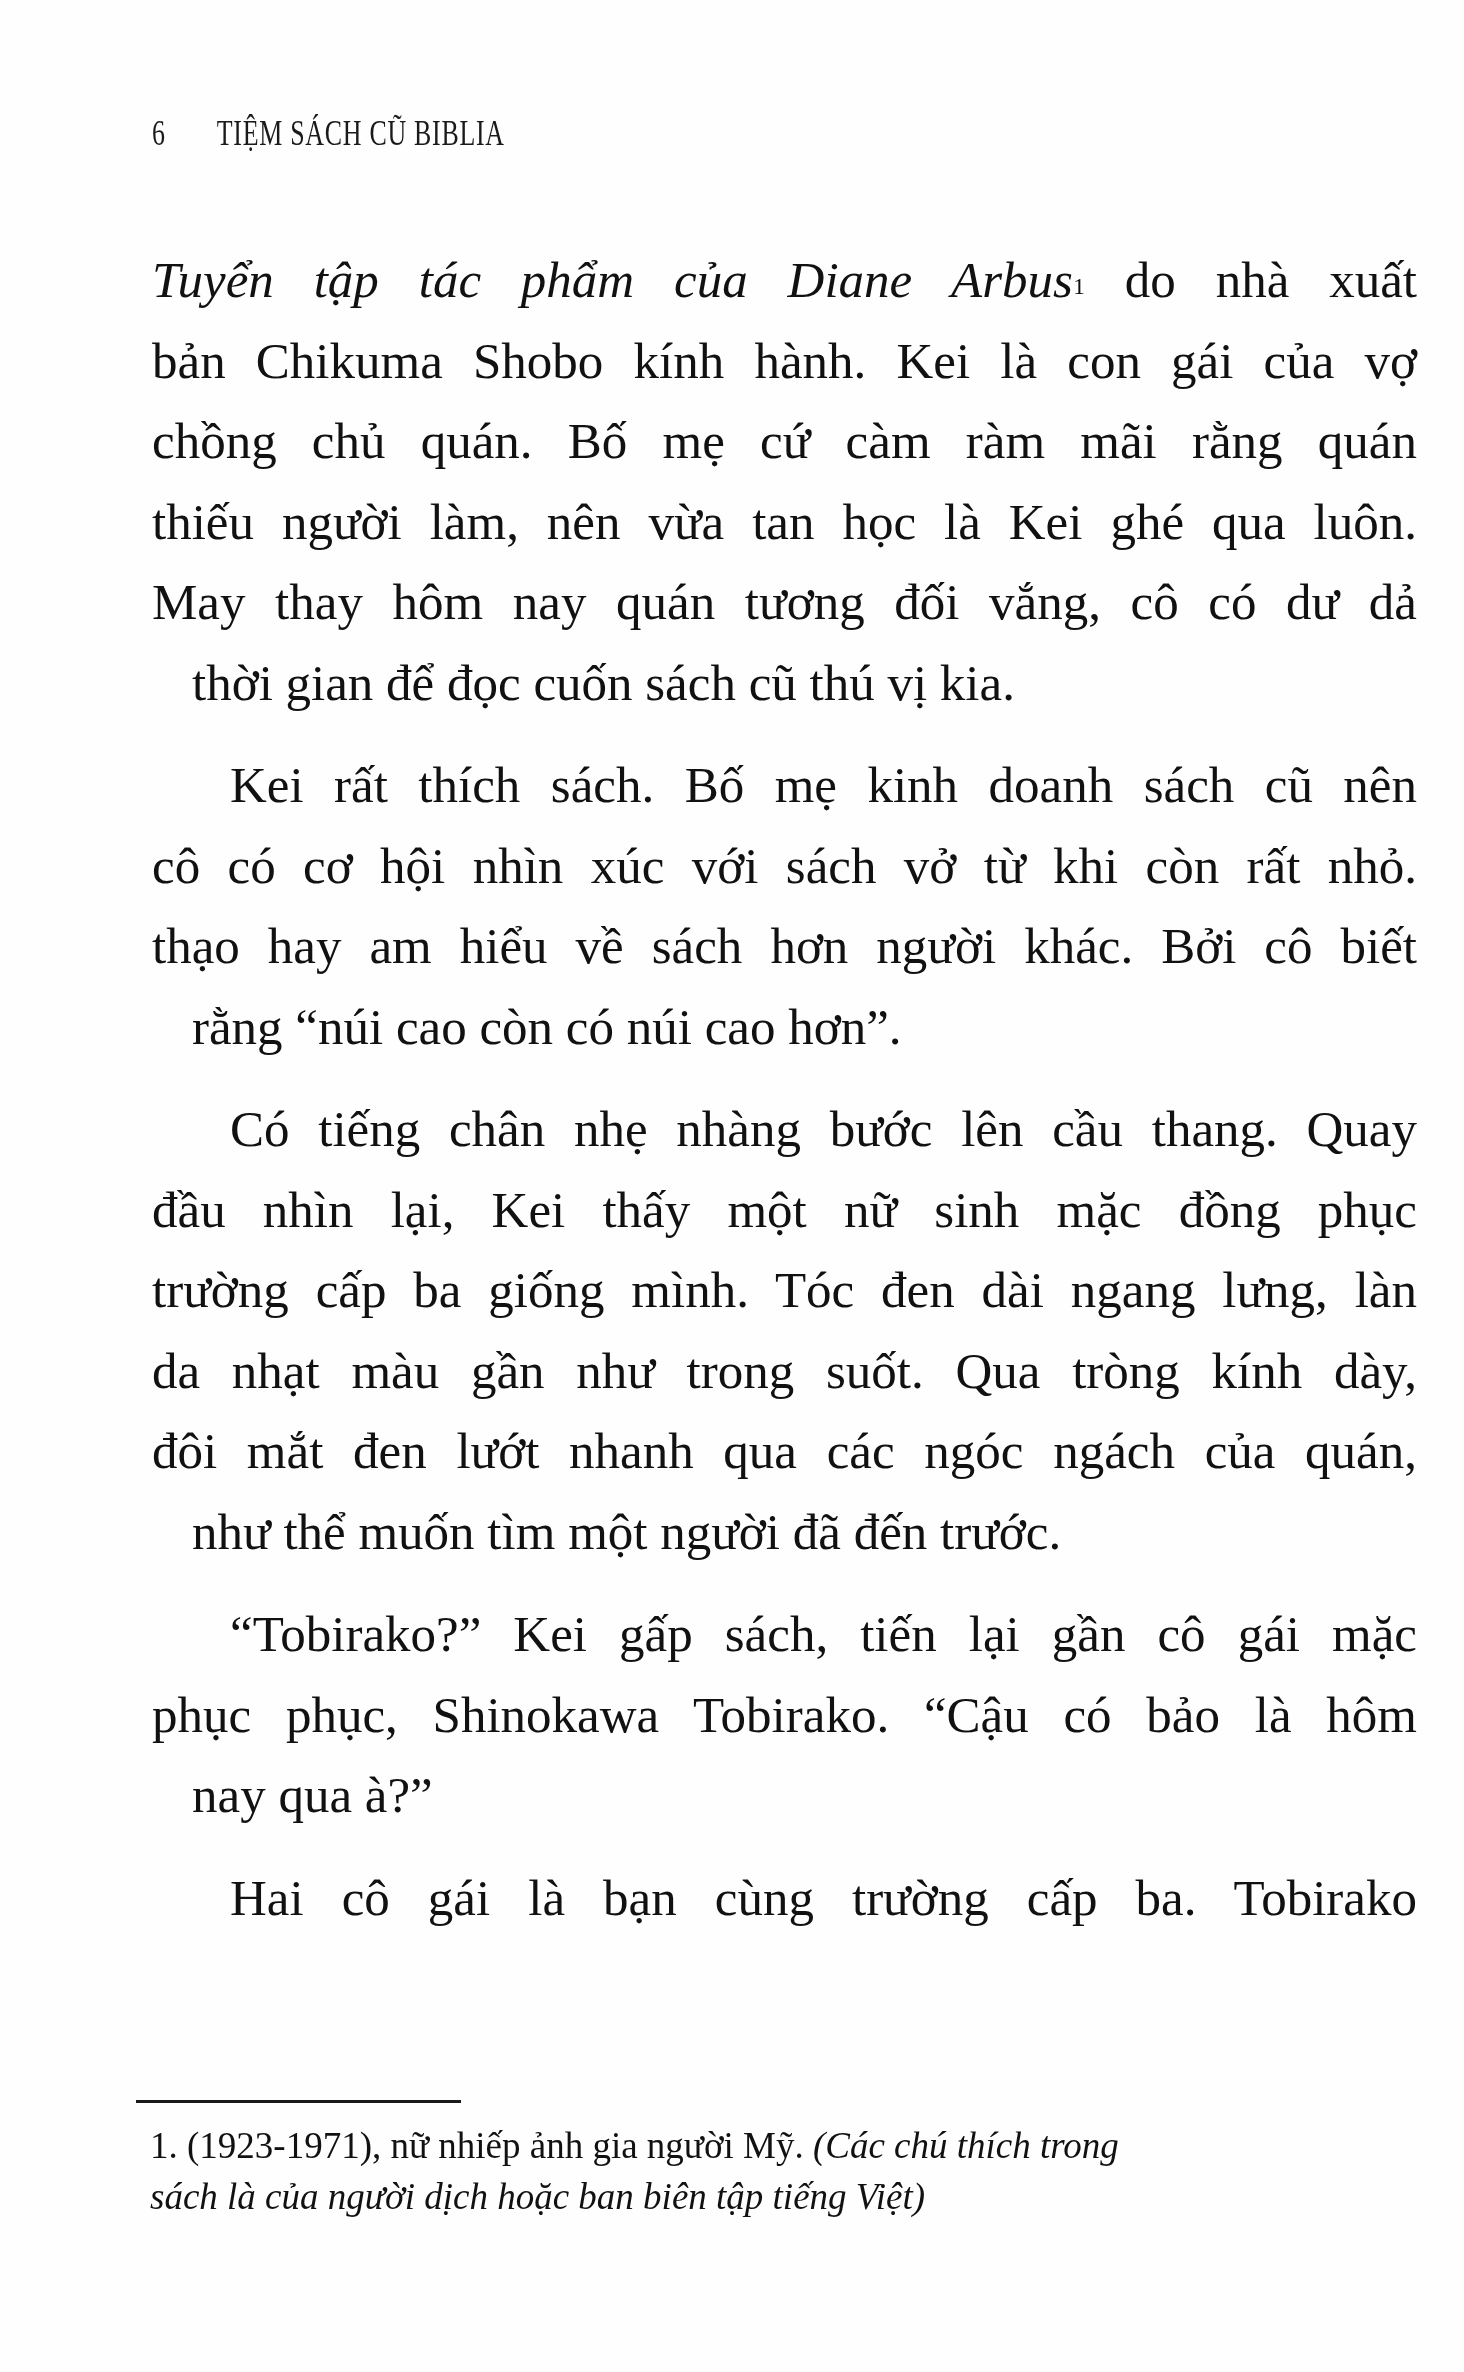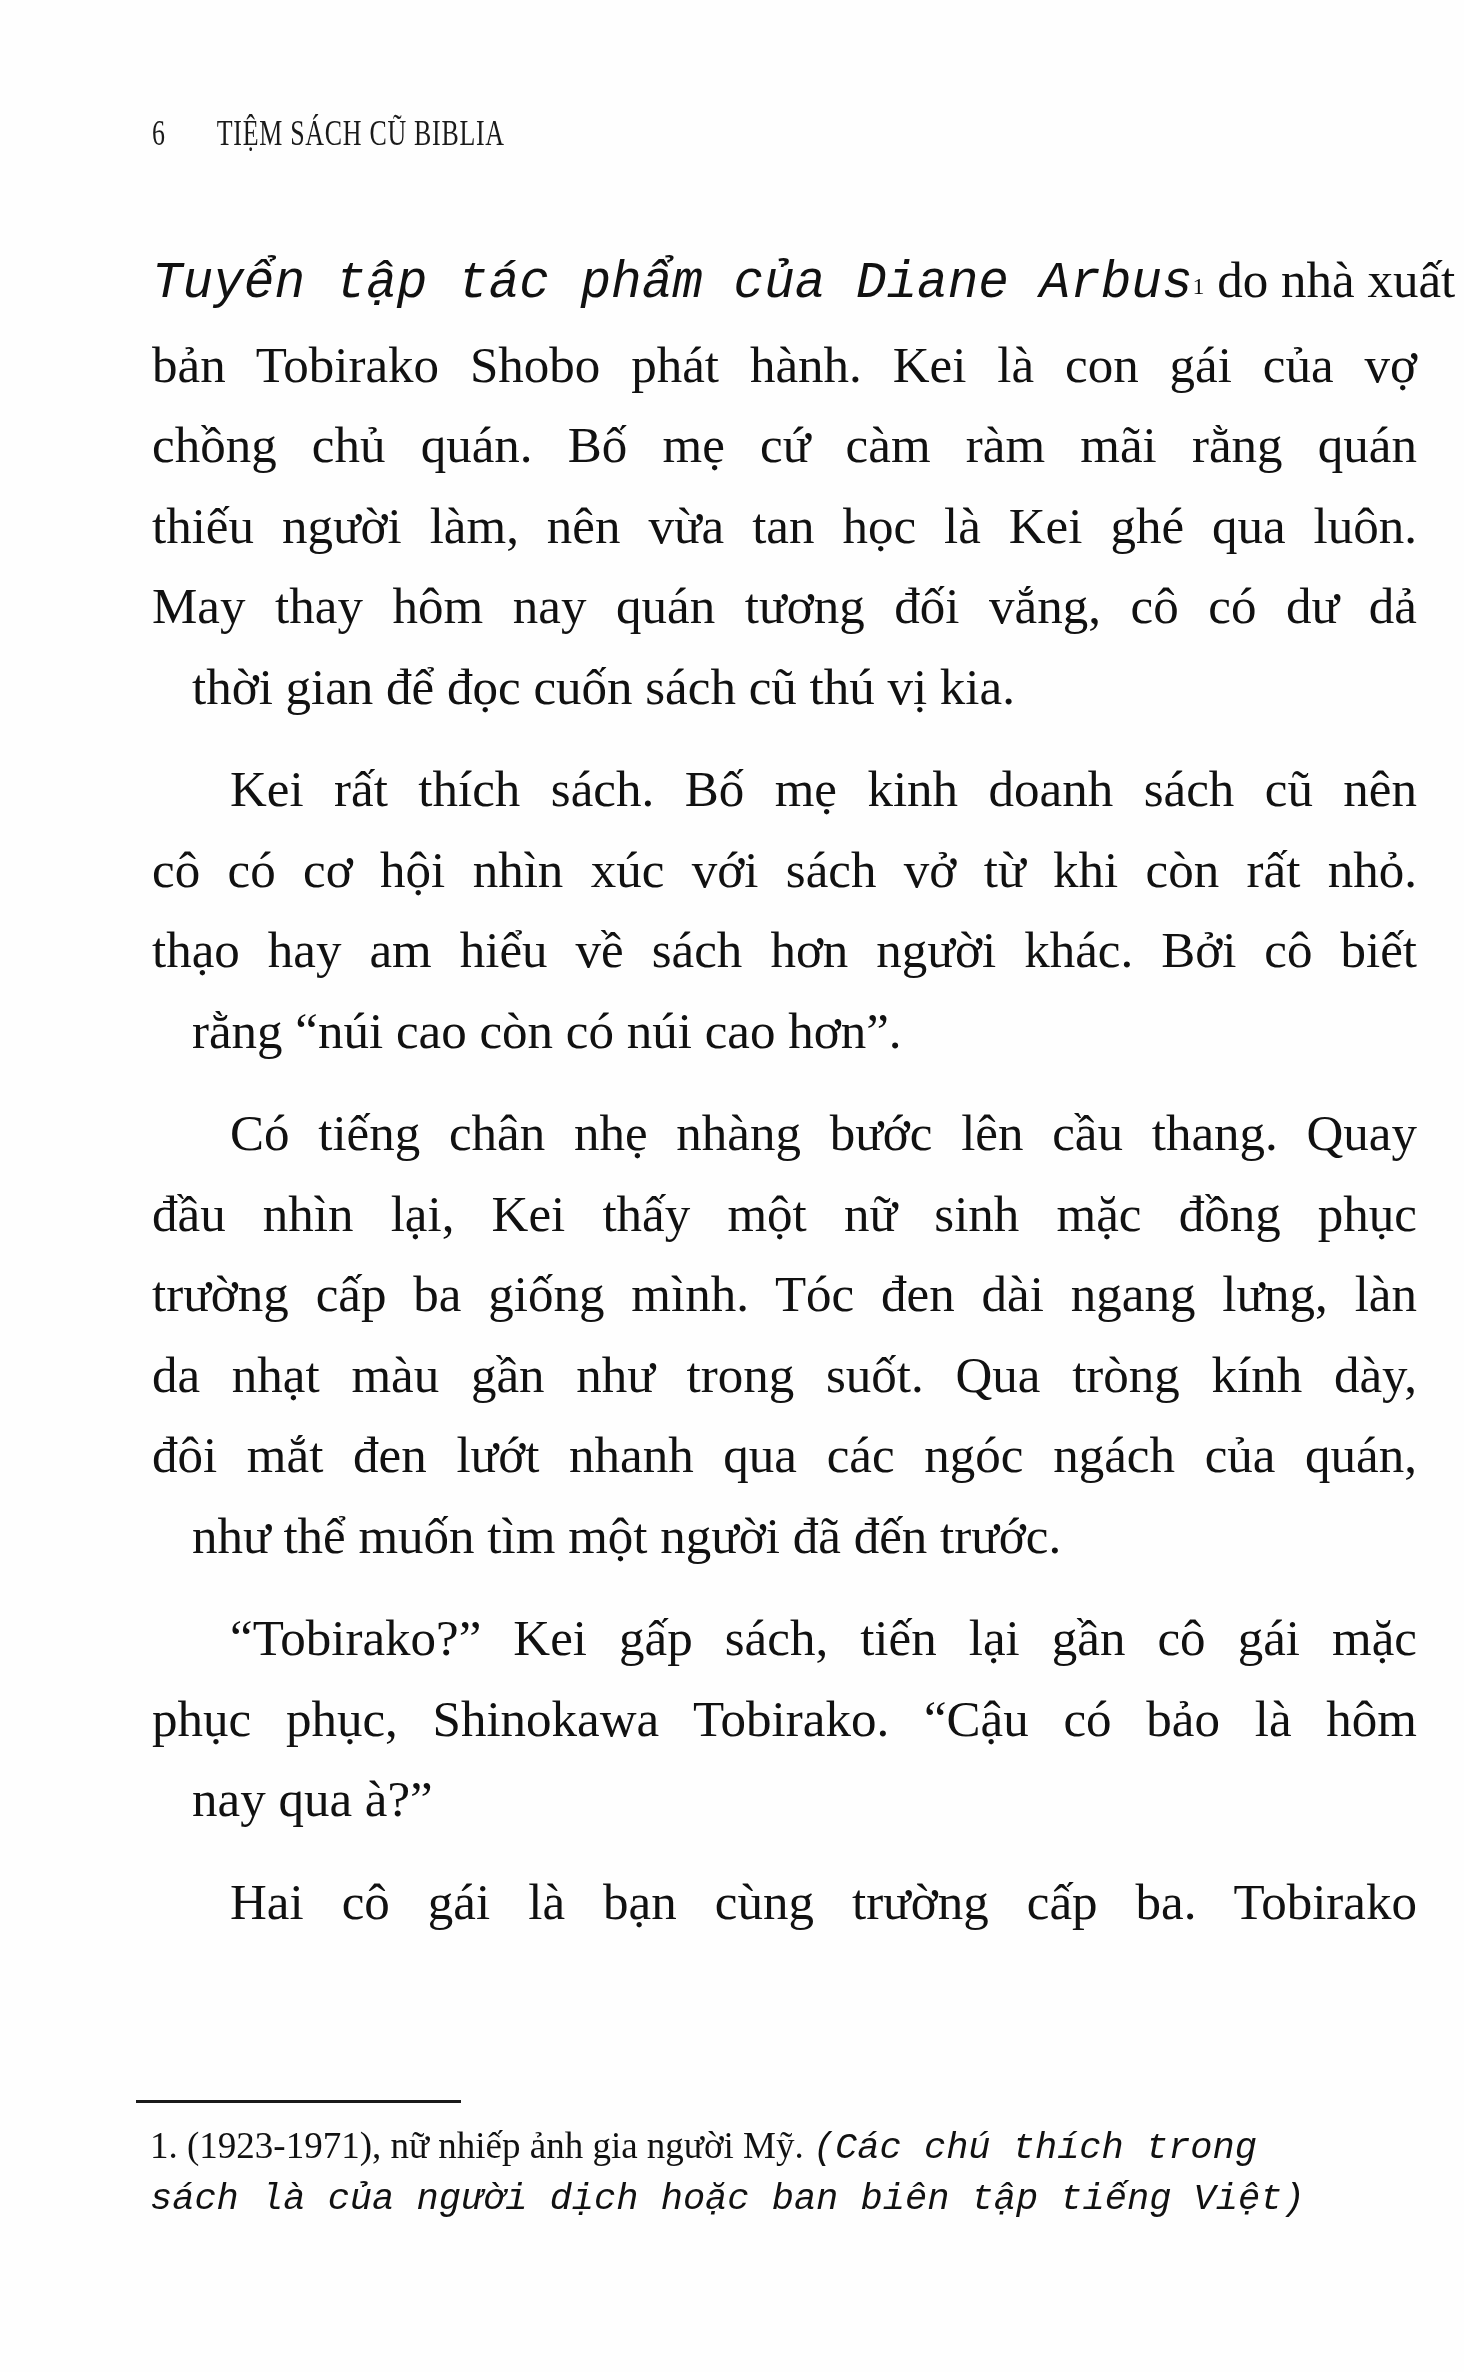--- a/index.html
+++ b/index.html
@@ -68,21 +68,20 @@
       text-align-last: justify;
       white-space: nowrap;
       overflow: visible;
     }
     .line.last {
       text-align-last: left;
       margin-left: 40px;
     }
     .italic {
       font-style: italic;
-      font-family: Liberation Mono, monospace;
     }
     sup.fnref {
       font-size: 24px;
       vertical-align: top;
       position: relative;
       top: 6px;
     }
     .footnote-rule {
       position: absolute;
       left: 136px;
@@ -114,21 +113,21 @@
 
   <div class="running-head">
     <span class="page-number">6</span>
     <span class="book-title">TIỆM SÁCH CŨ BIBLIA</span>
   </div>
 
   <div class="body-text">
 
     <p class="para">
       <span class="line"><span class="italic">Tuyển tập tác phẩm của Diane Arbus</span><sup class="fnref">1</sup><span> do nhà xuất</span></span>
-      <span class="line">bản Tobirako Shobo phát hành. Kei là con gái của vợ</span>
+      <span class="line">bản Chikuma Shobo kính hành. Kei là con gái của vợ</span>
       <span class="line">chồng chủ quán. Bố mẹ cứ càm ràm mãi rằng quán</span>
       <span class="line">thiếu người làm, nên vừa tan học là Kei ghé qua luôn.</span>
       <span class="line">May thay hôm nay quán tương đối vắng, cô có dư dả</span>
       <span class="line last">thời gian để đọc cuốn sách cũ thú vị kia.</span>
     </p>
 
     <p class="para">
       <span class="line" style="padding-left:78px">Kei rất thích sách. Bố mẹ kinh doanh sách cũ nên</span>
       <span class="line">cô có cơ hội nhìn xúc với sách vở từ khi còn rất nhỏ.</span>
       <span class="line">thạo hay am hiểu về sách hơn người khác. Bởi cô biết</span>

